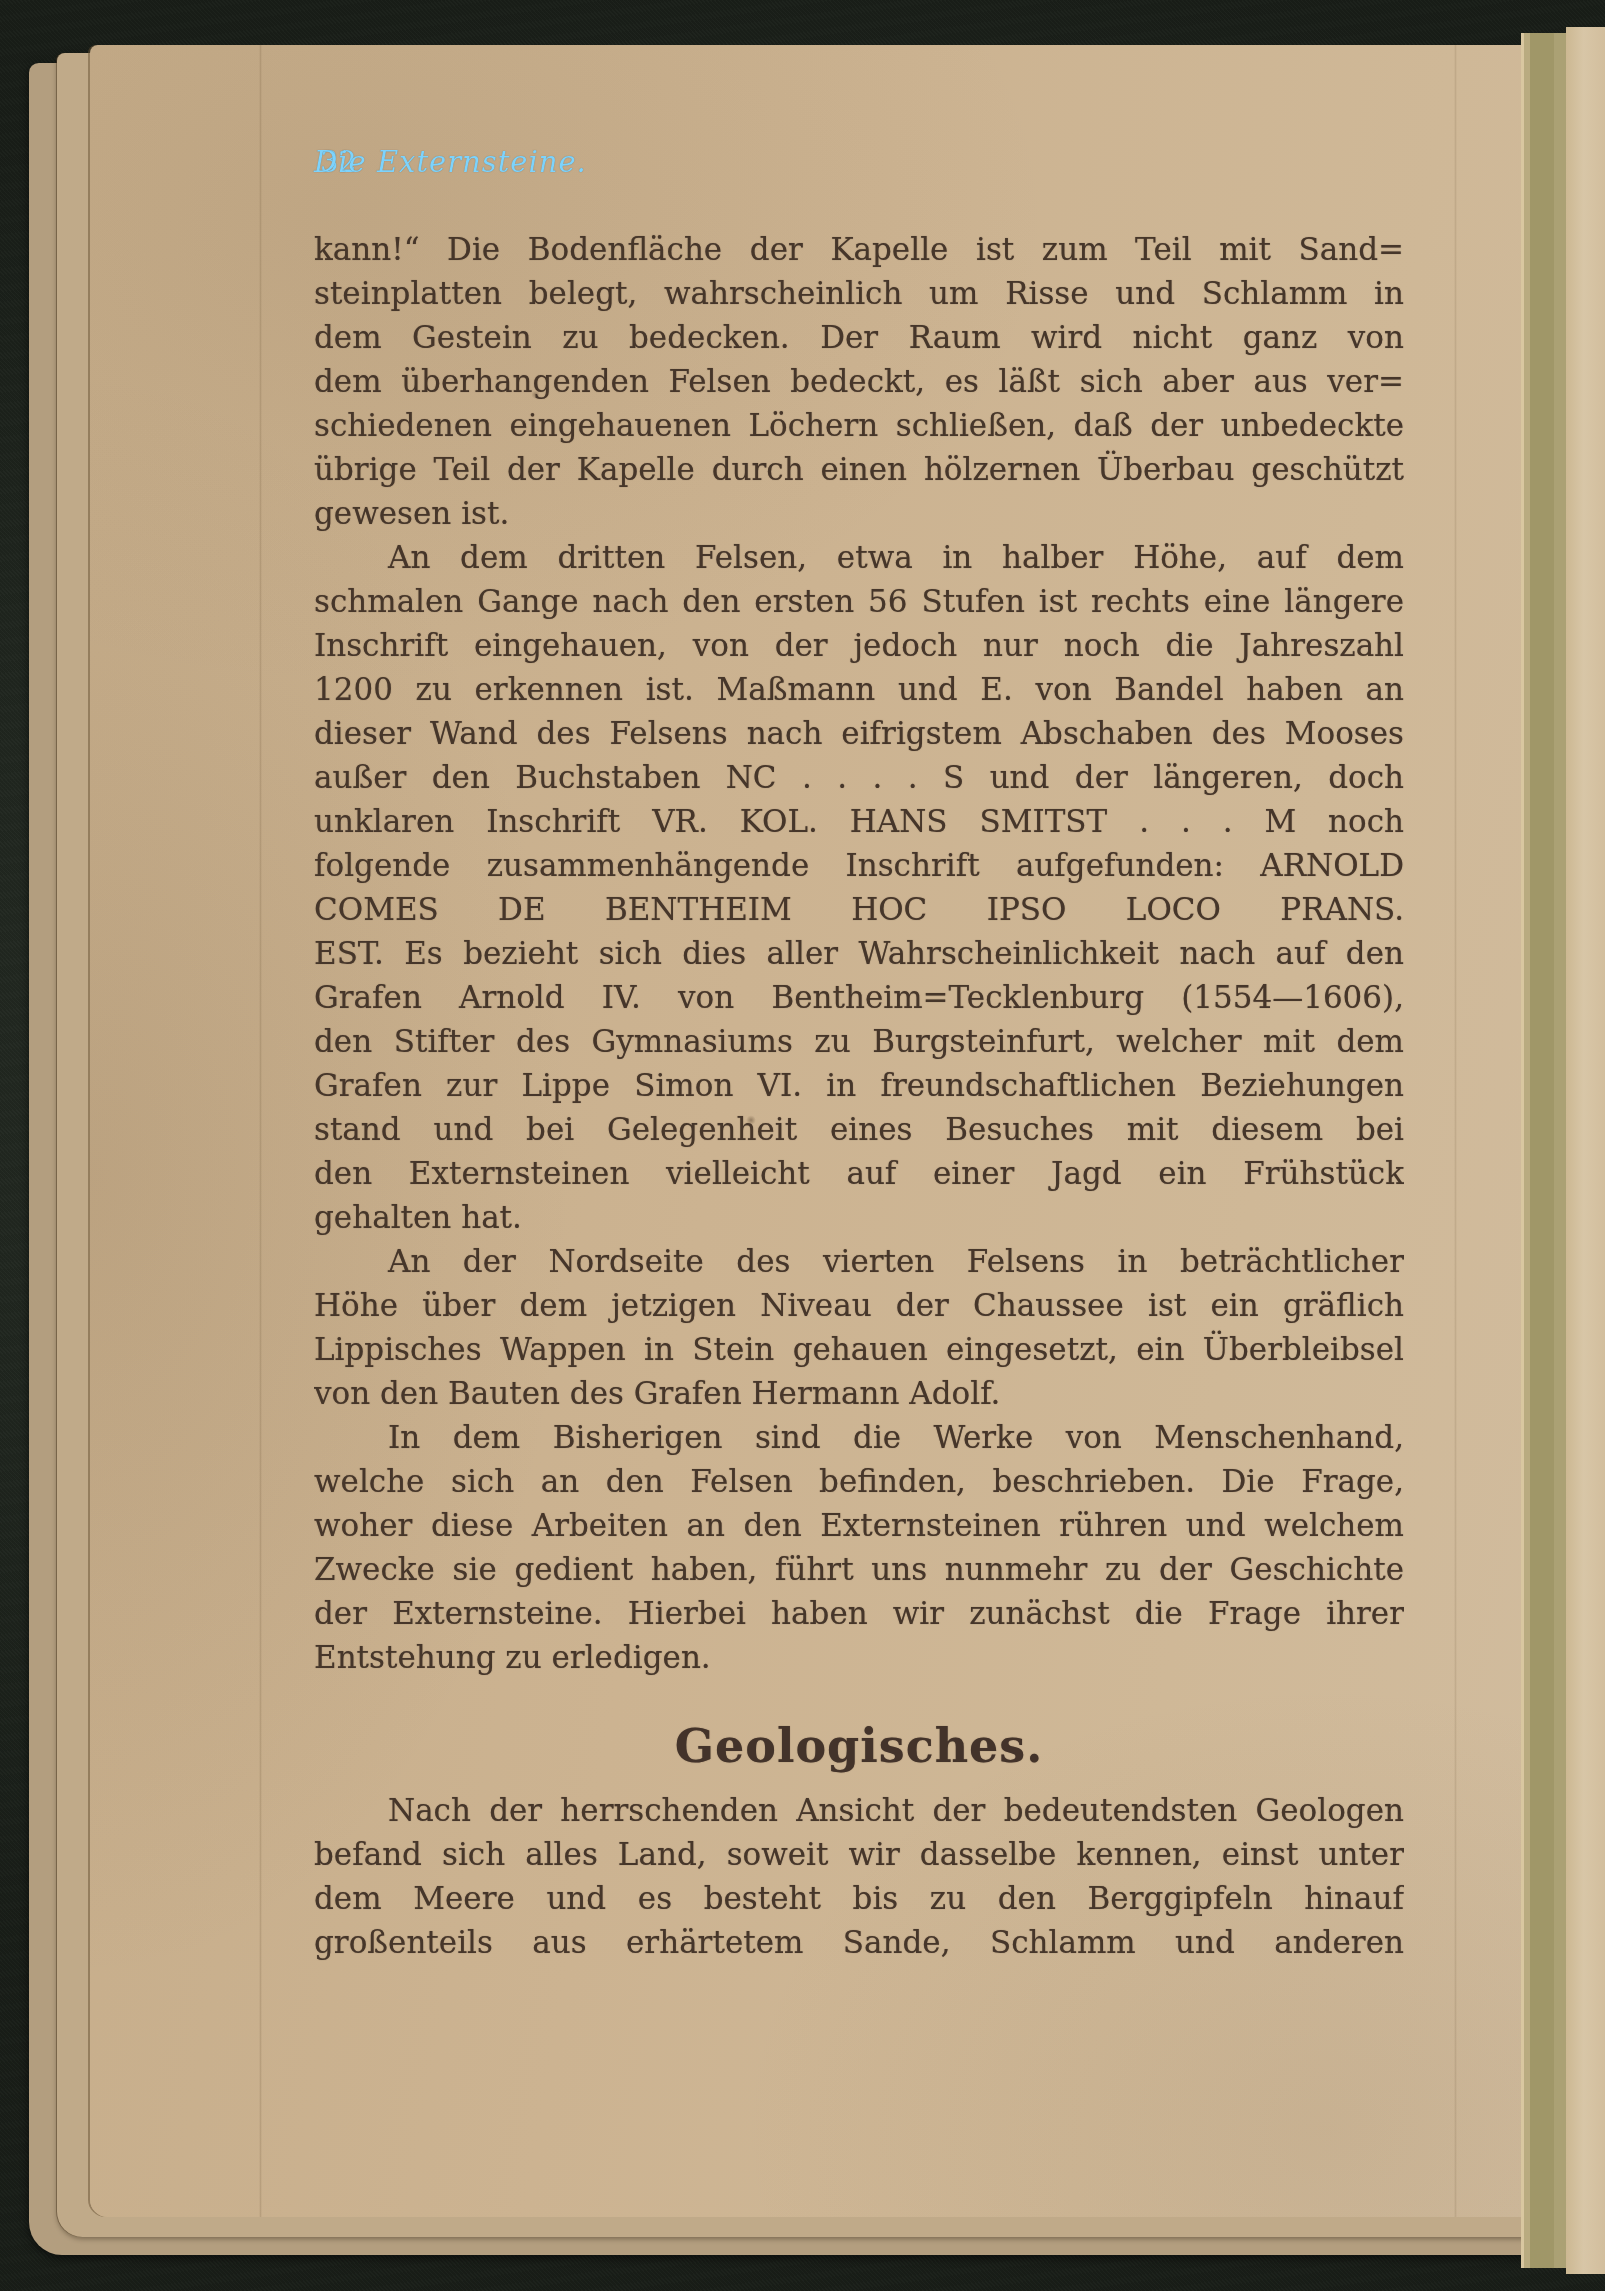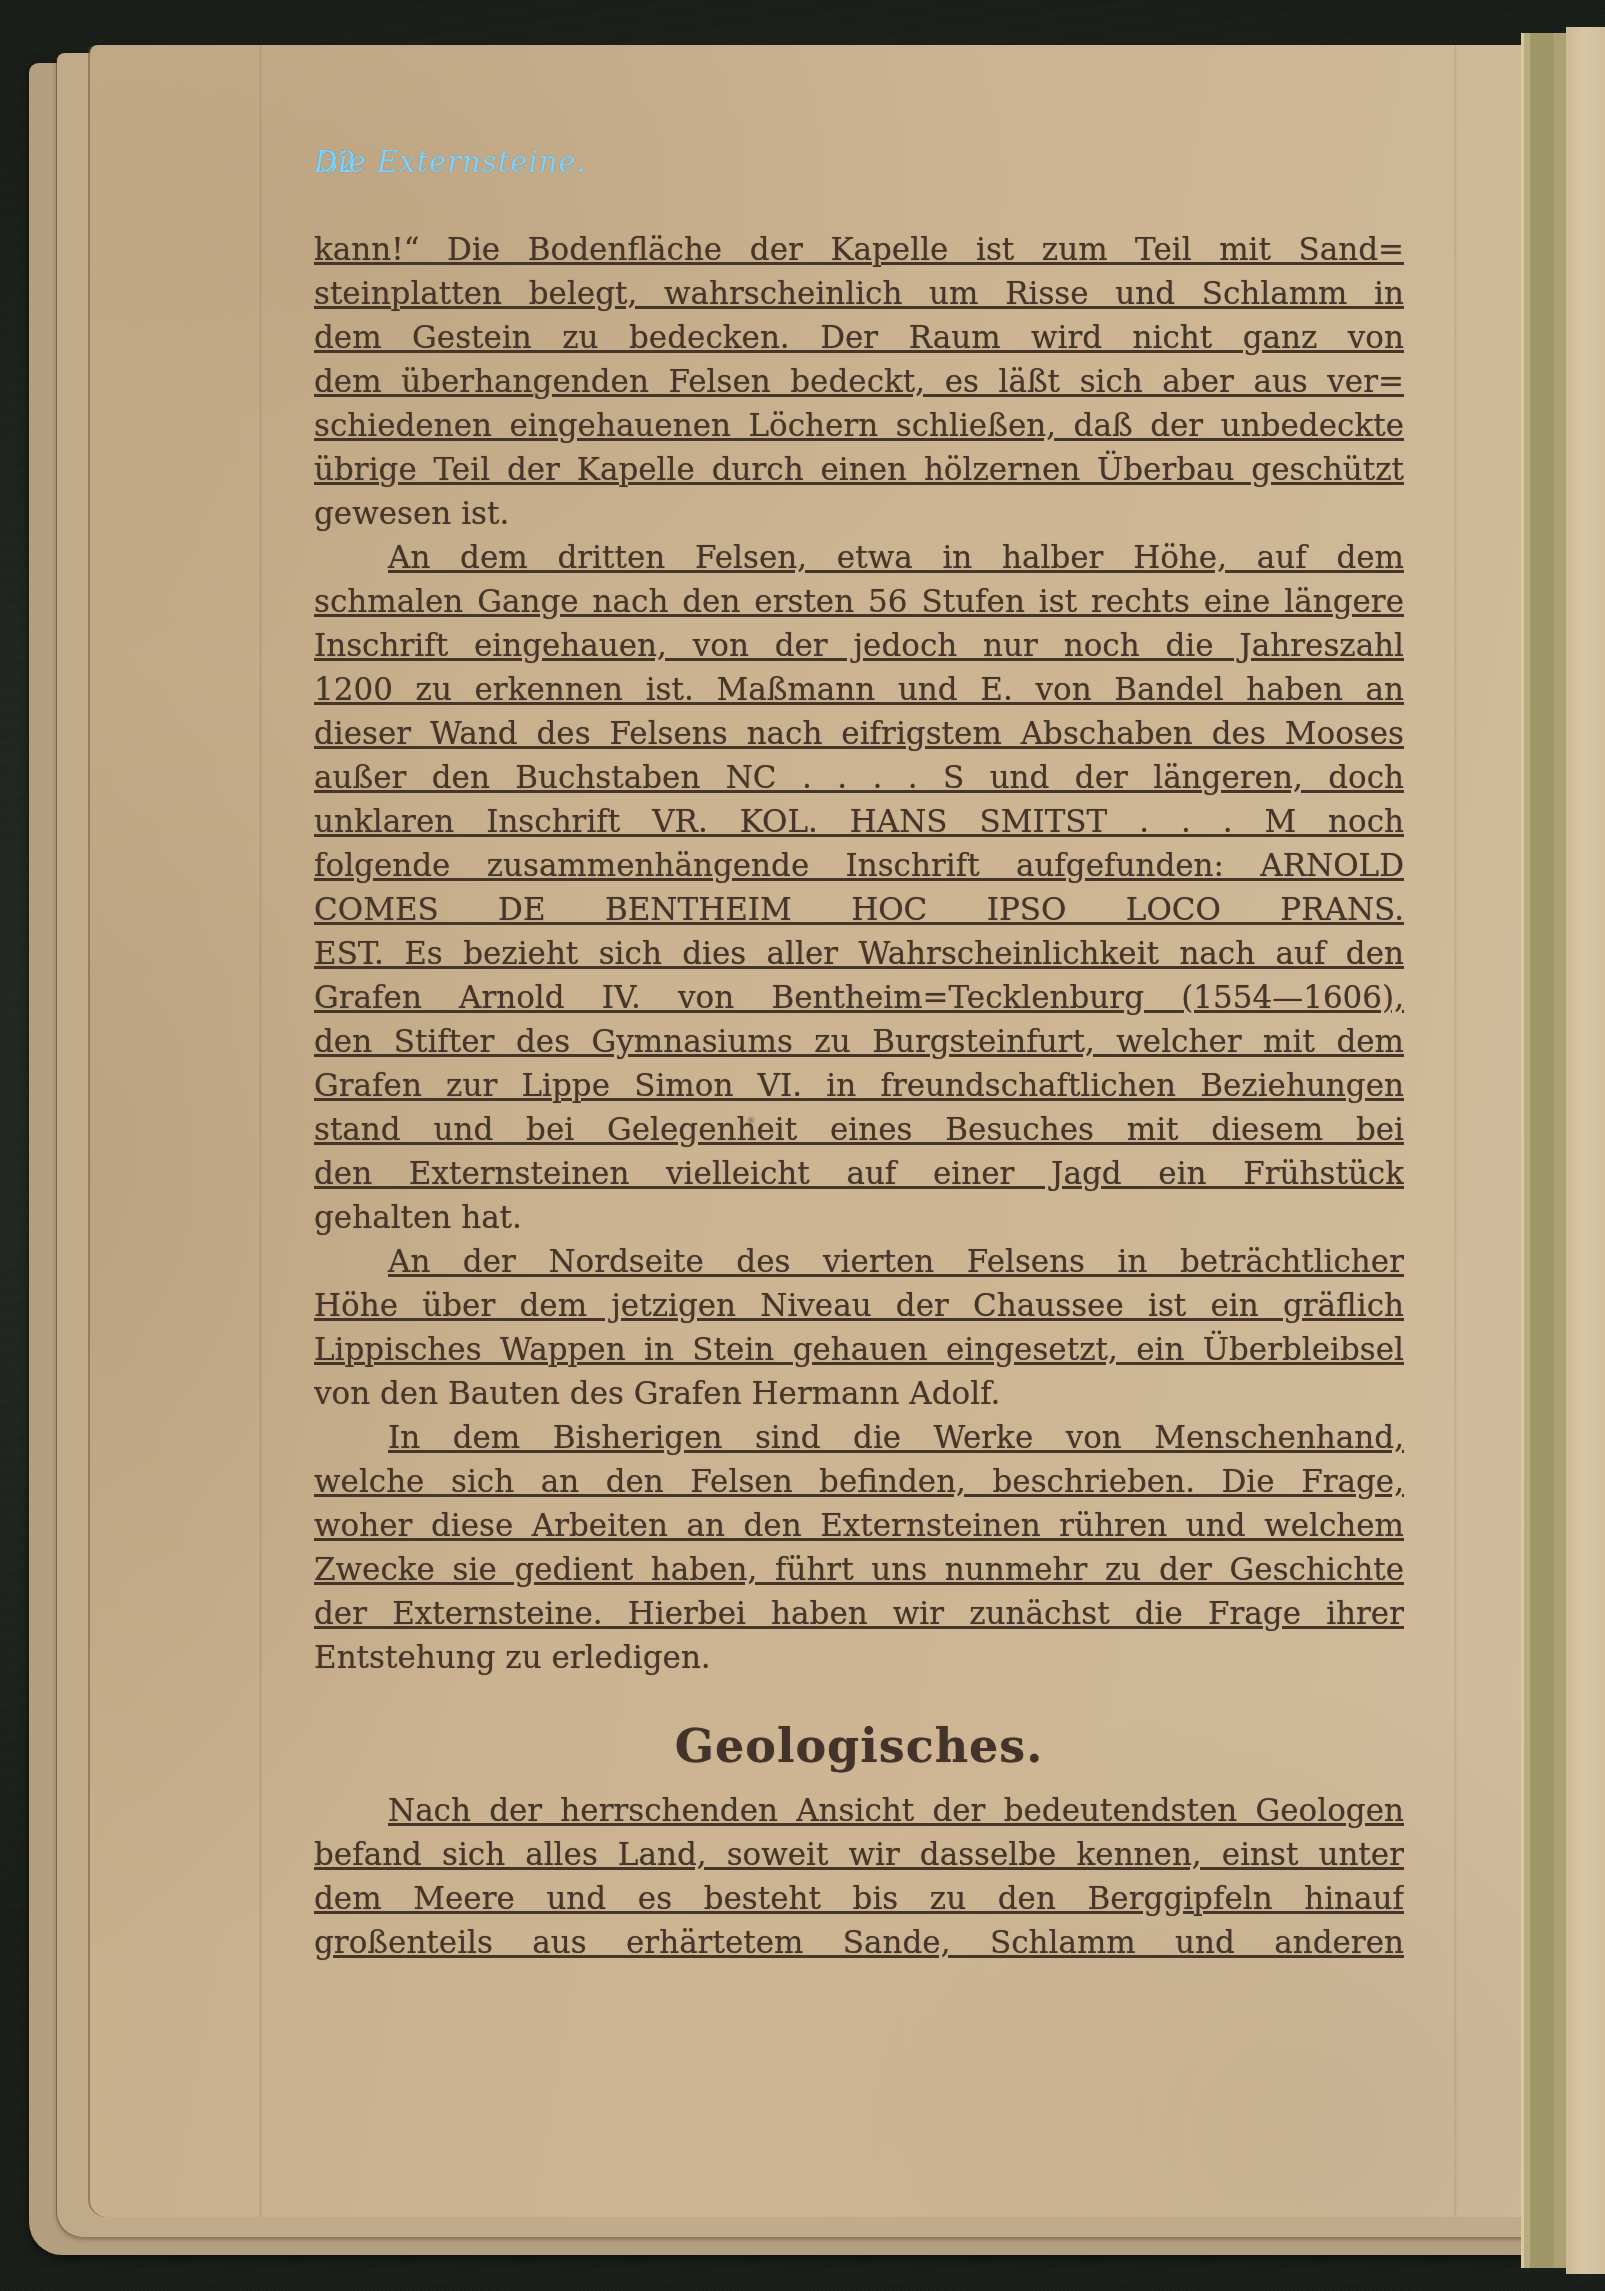--- a/index.html
+++ b/index.html
@@ -54,21 +54,21 @@
   .page-number{position:absolute;left:5.9px;top:0;}
   .running-title{position:absolute;left:0;right:0;letter-spacing:1px;font-style:italic;}
   .body{
     position:absolute;left:314px;top:227px;width:1090px;
     color:#46362a;font-size:31px;line-height:44px;
     text-shadow:0 0 1px rgba(70,54,42,0.55);
   }
   .paragraph{margin:0;}
   .paragraph.indent .line:first-child{text-indent:74px;}
   .line{height:44px;overflow:hidden;white-space:normal;}
-  .line.just{text-align:justify;text-align-last:justify;text-decoration:underline;}
+  .line.just{text-align:justify;text-align-last:justify;}
   .section-heading{
     margin-top:39px;height:57px;line-height:57px;text-align:center;
     font-size:46px;font-weight:bold;letter-spacing:1px;color:#43332a;
   }
   .after-heading{margin-top:13px;}
 </style>
 </head>
 <body>
 
 <div id="scene">

